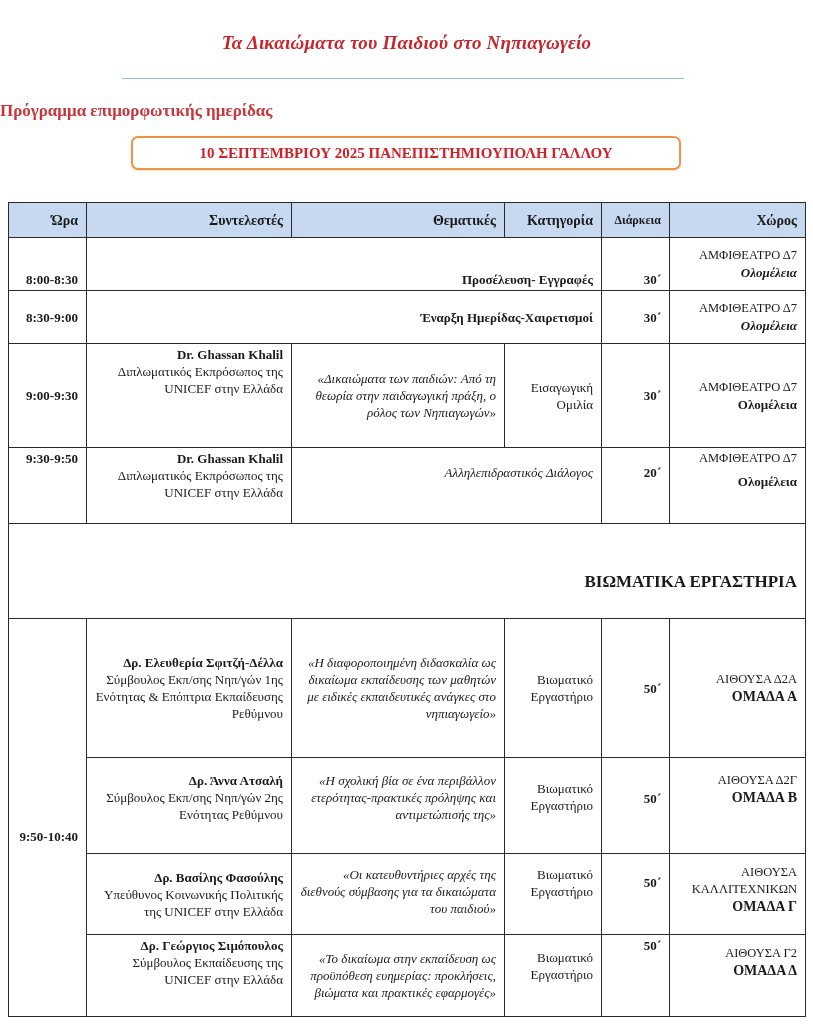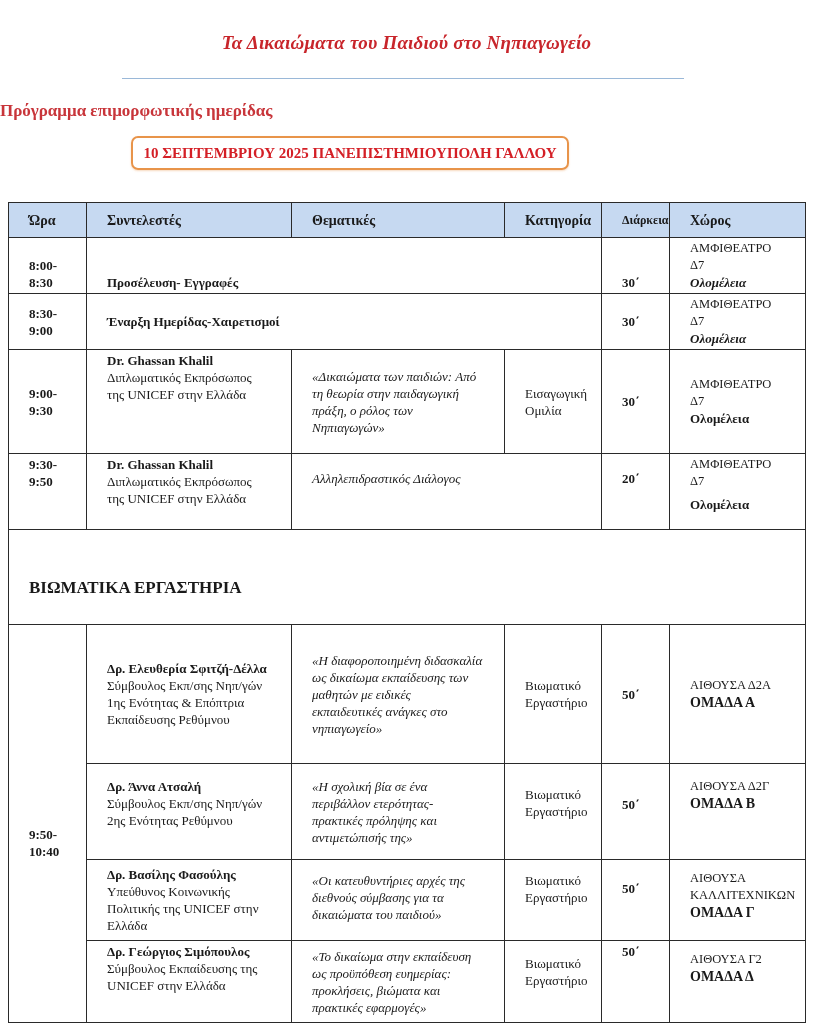--- a/index.html
+++ b/index.html
@@ -1,22 +1,22 @@
 <!DOCTYPE html>
 <html><head>
 <meta charset="utf-8">
 <style>
   html, body { margin: 0; padding: 0; background: #ffffff; }
   body { width: 813px; height: 1024px; position: relative; overflow: hidden; font-family: "Liberation Serif", serif; color: #1a1a1a; }
   .title { position: absolute; top: 32px; left: 0; width: 813px; text-align: center; font-family: "Liberation Serif", serif; font-style: italic; font-weight: bold; font-size: 19px; color: #c8252b; letter-spacing: 0.2px; }
   .title-rule { position: absolute; top: 78px; left: 122px; width: 562px; height: 0; border-top: 1.5px solid #9ab8d8; }
   .subtitle { position: absolute; top: 101px; left: 0; width: 813px; text-align: left; font-weight: bold; font-size: 17px; color: #c8353a; }
-  .date-box { position: absolute; top: 136px; left: 131px; width: 438px; height: 34px; border: 2px solid #e8944a; border-radius: 7px; box-sizing: border-box; display: flex; align-items: center; justify-content: center; font-weight: bold; font-size: 15px; color: #d41f26; box-shadow: 0 1px 2px rgba(232,148,74,0.35); }
+  .date-box { position: absolute; top: 136px; left: 131px; width: 550px; height: 34px; border: 2px solid #e8944a; border-radius: 7px; box-sizing: border-box; display: flex; align-items: center; justify-content: center; font-weight: bold; font-size: 15px; color: #d41f26; box-shadow: 0 1px 2px rgba(232,148,74,0.35); }
   table.schedule { position: absolute; top: 202px; left: 8px; width: 797px; border-collapse: collapse; table-layout: fixed; font-size: 13px; }
-  table.schedule td, table.schedule th { border: 1.2px solid #2a2a2a; text-align: left; vertical-align: middle; padding: 2px 20px; line-height: 17px; }
+  table.schedule td, table.schedule th { border: 1.2px solid #2a2a2a; text-align: right; vertical-align: middle; padding: 2px 8px; line-height: 17px; }
   table.schedule th { background: #c6d9f1; font-weight: bold; height: 30px; font-size: 14px; }
   table.schedule th.small { font-size: 12px; }
   .col-time { width: 78px; }
   .col-contrib { width: 205px; }
   .col-theme { width: 213px; }
   .col-cat { width: 97px; }
   .col-dur { width: 68px; }
   .col-room { width: 136px; }
   .time { font-weight: bold; font-size: 13px; }
   .bold { font-weight: bold; }

